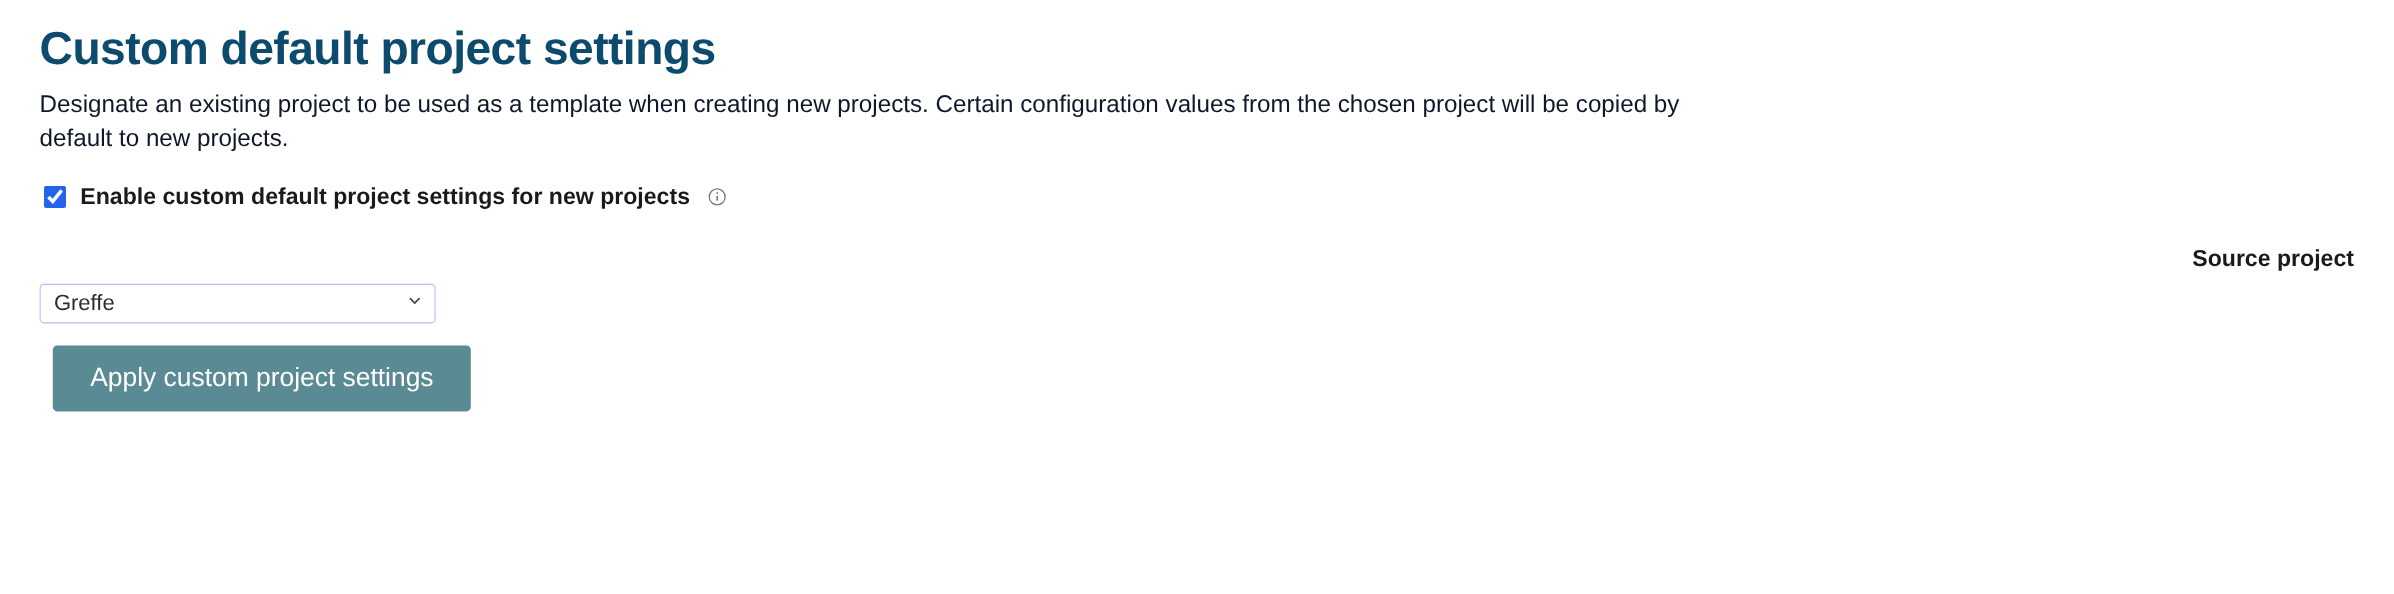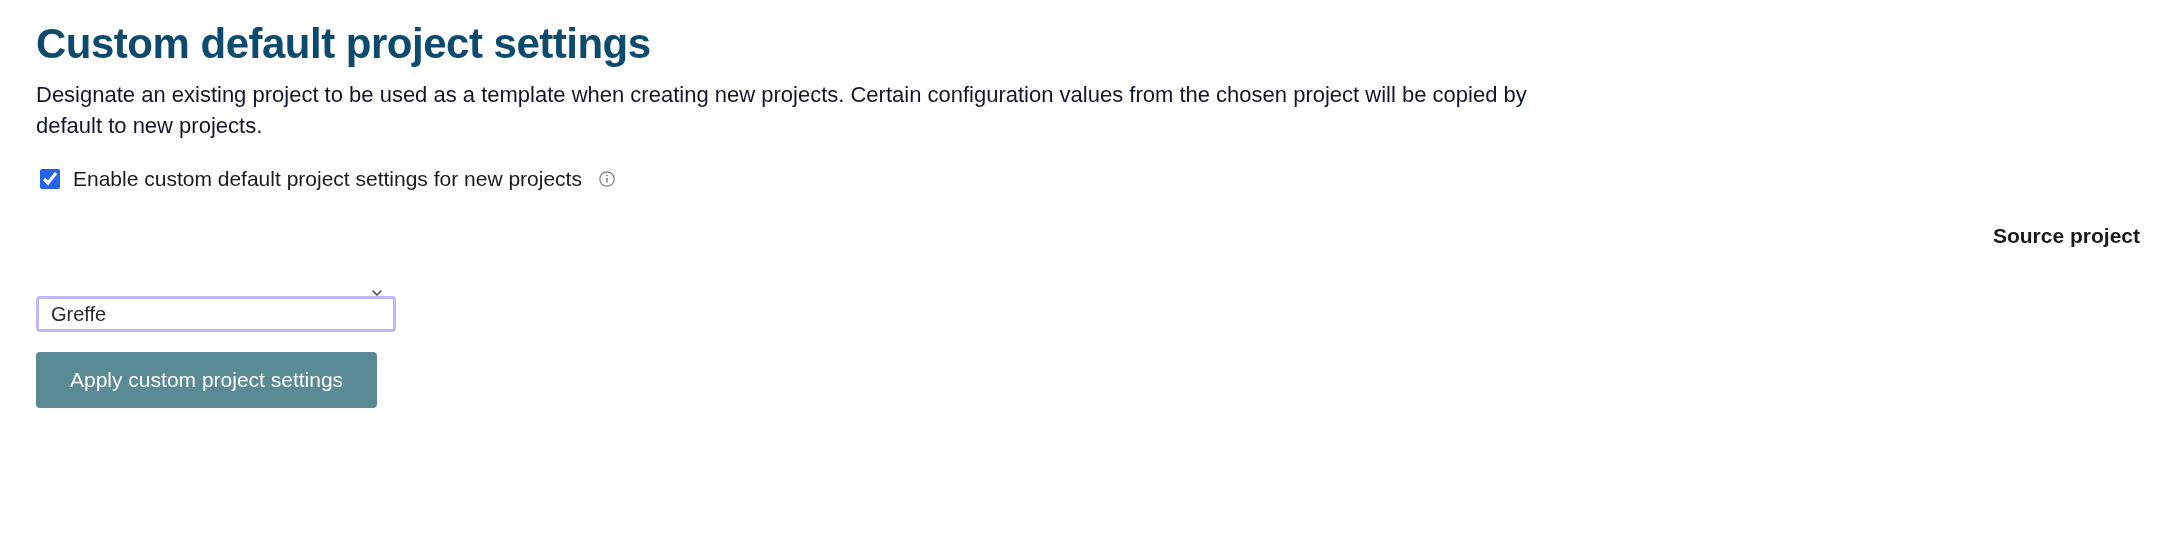--- a/index.html
+++ b/index.html
@@ -31,21 +31,21 @@
       margin-bottom: 32px;
     }
     .checkbox {
       width: 20px;
       height: 20px;
       accent-color: #2563eb;
       cursor: pointer;
     }
     .checkbox-label {
       font-size: 21px;
-      font-weight: 400;
+      font-weight: 700;
       color: #1a1a1a;
     }
     .info-icon {
       width: 18px;
       height: 18px;
       display: inline-flex;
       align-items: center;
       justify-content: center;
       margin-left: 6px;
     }
@@ -62,48 +62,48 @@
     }
     .select-wrap {
       position: relative;
       width: 360px;
       margin-bottom: 20px;
     }
     .select {
       width: 100%;
       height: 36px;
       padding: 4px 34px 4px 12px;
-      border: 3px solid #c4b5fd;
+      border: 1px solid #c4b5fd;
       border-radius: 4px;
       background: #fff;
       font-size: 20px;
       color: #2b2b2b;
       appearance: none;
       -webkit-appearance: none;
       cursor: pointer;
       font-family: inherit;
-      margin-top: 38px;
     }
     .select-caret {
       position: absolute;
       right: 12px;
       top: 50%;
       transform: translateY(-50%);
       pointer-events: none;
     }
     .select-caret svg { width: 14px; height: 14px; }
     .apply-btn {
       background: #5a8a94;
       color: #fff;
       border: none;
       border-radius: 4px;
       padding: 16px 34px;
-      font-size: 21px;
+      font-size: 24px;
       cursor: pointer;
       font-family: inherit;
+      margin-left: 12px;
     }
   </style>
 </head>
 <body>
 
 
 
 <h1 class="heading">Custom default project settings</h1>
 
 <p class="description">Designate an existing project to be used as a template when creating new projects. Certain configuration values from the chosen project will be copied by default to new projects.</p>

